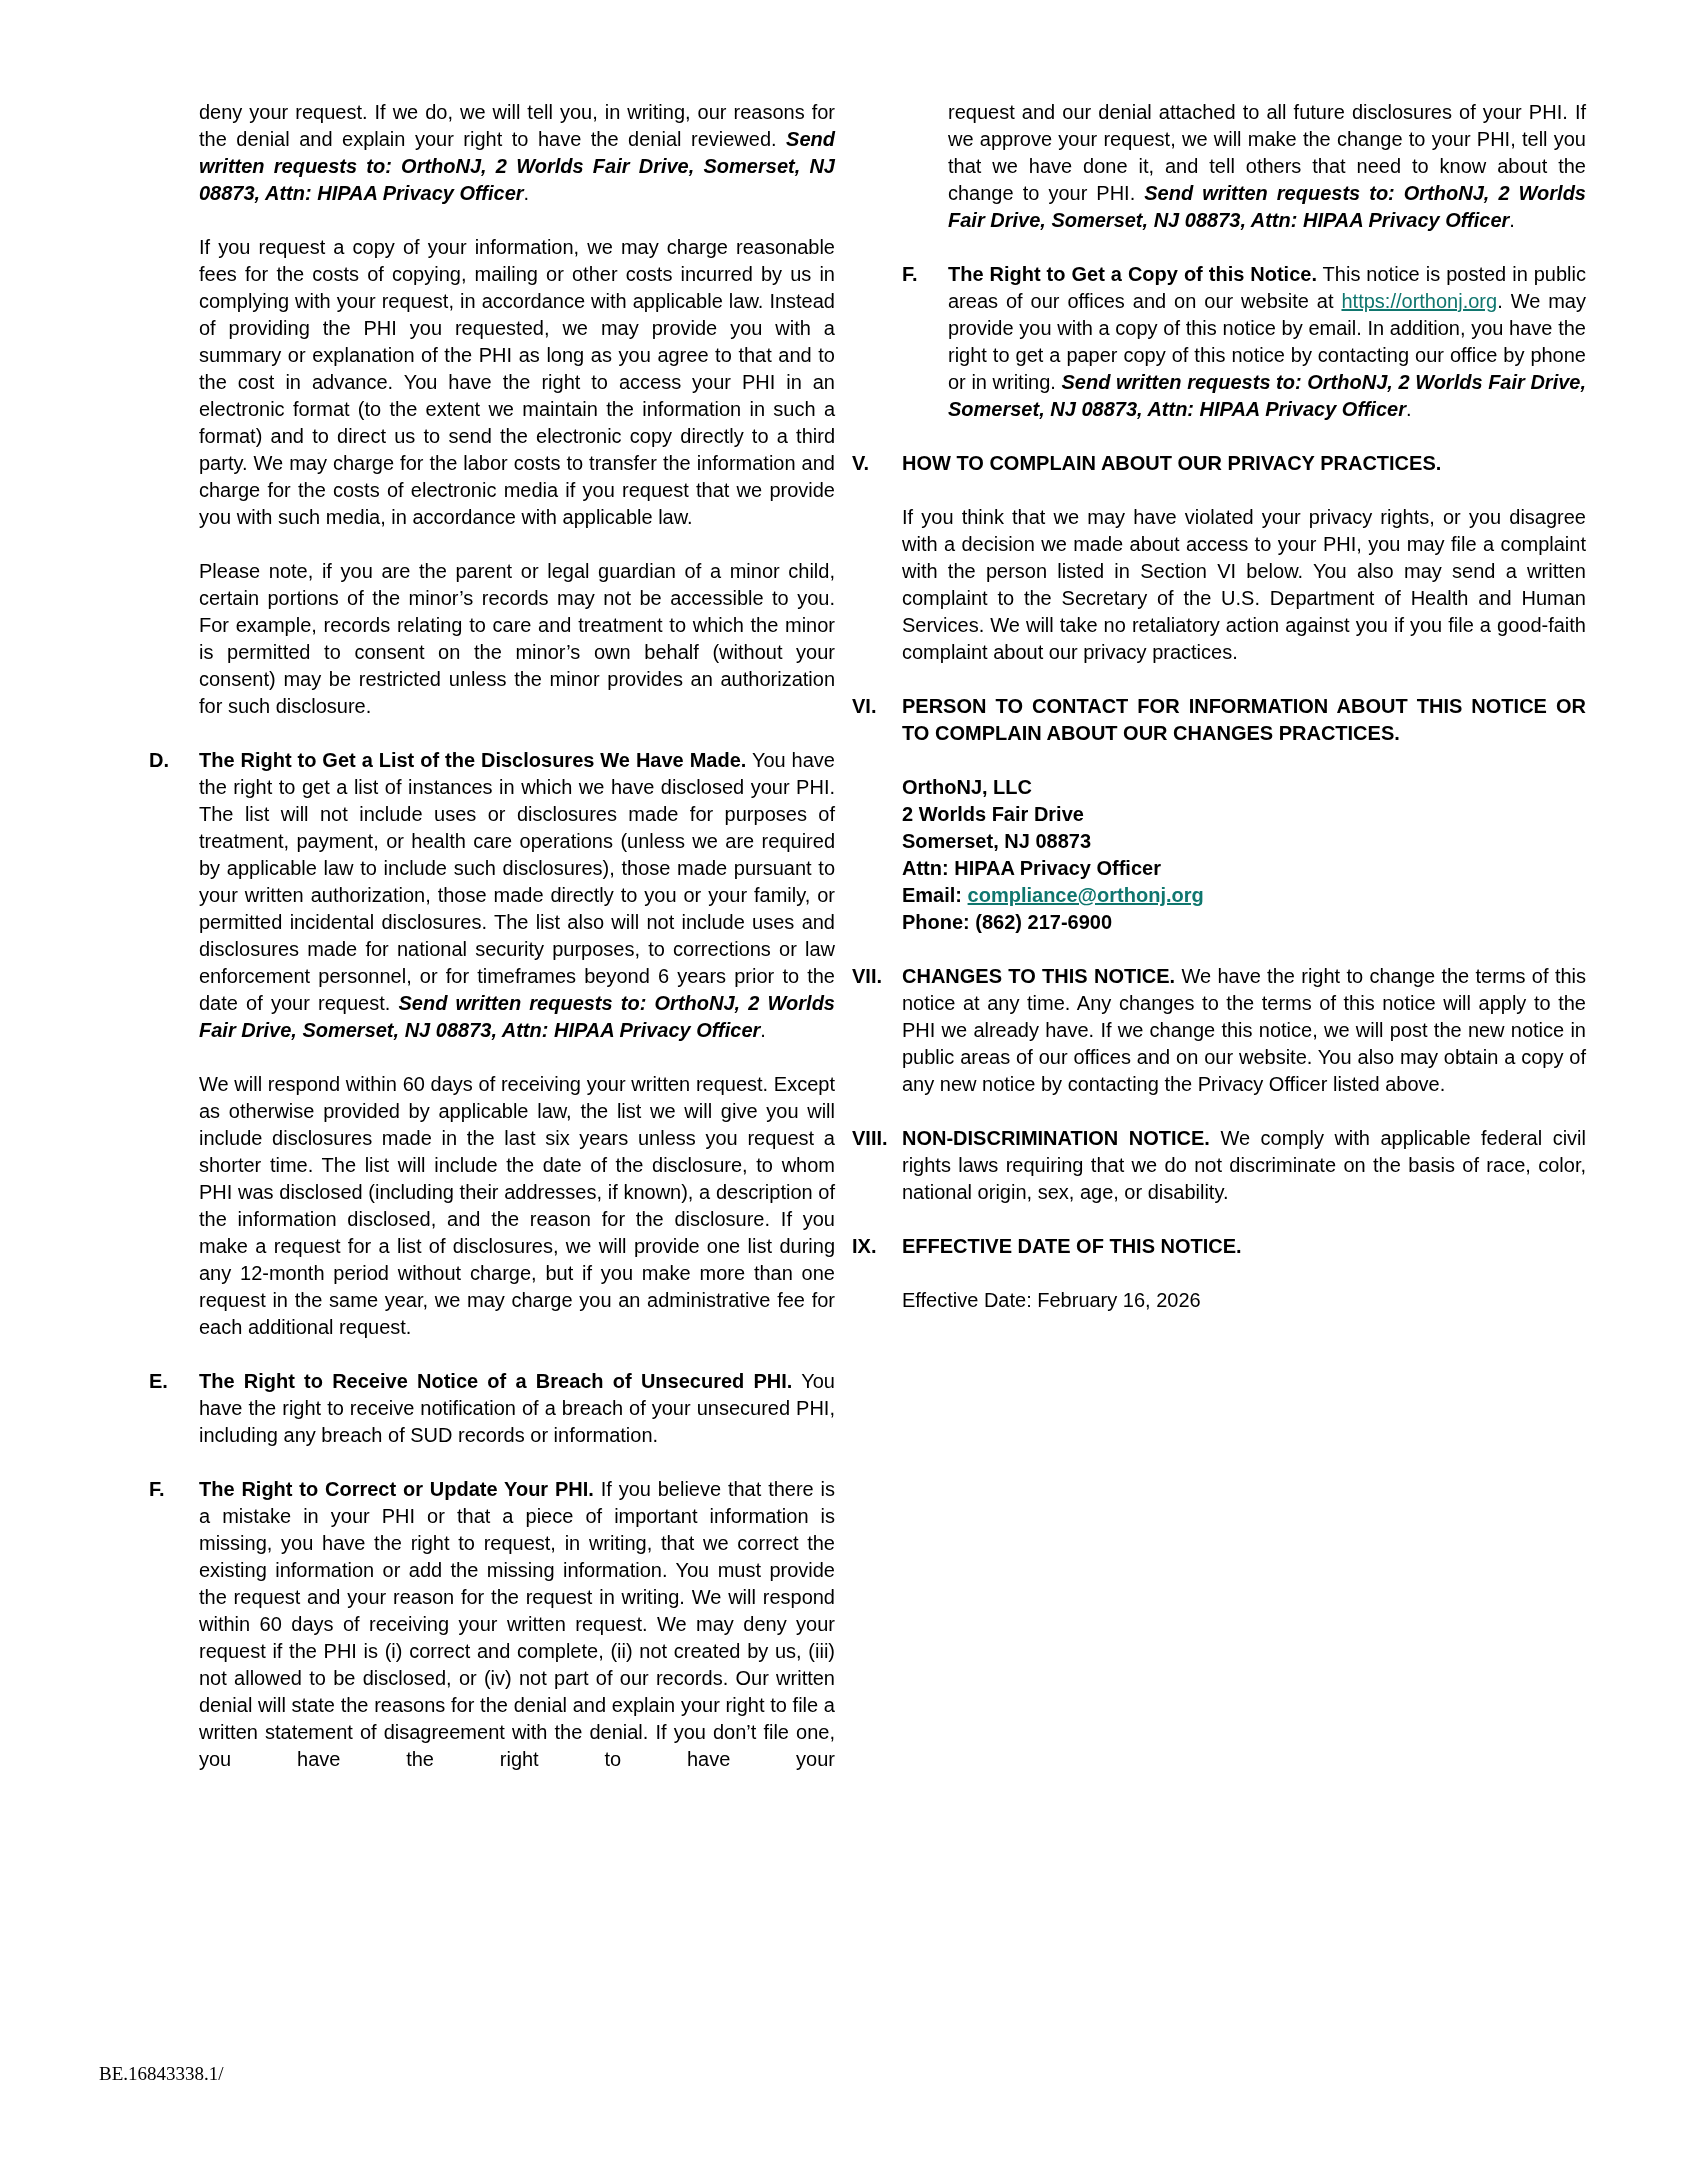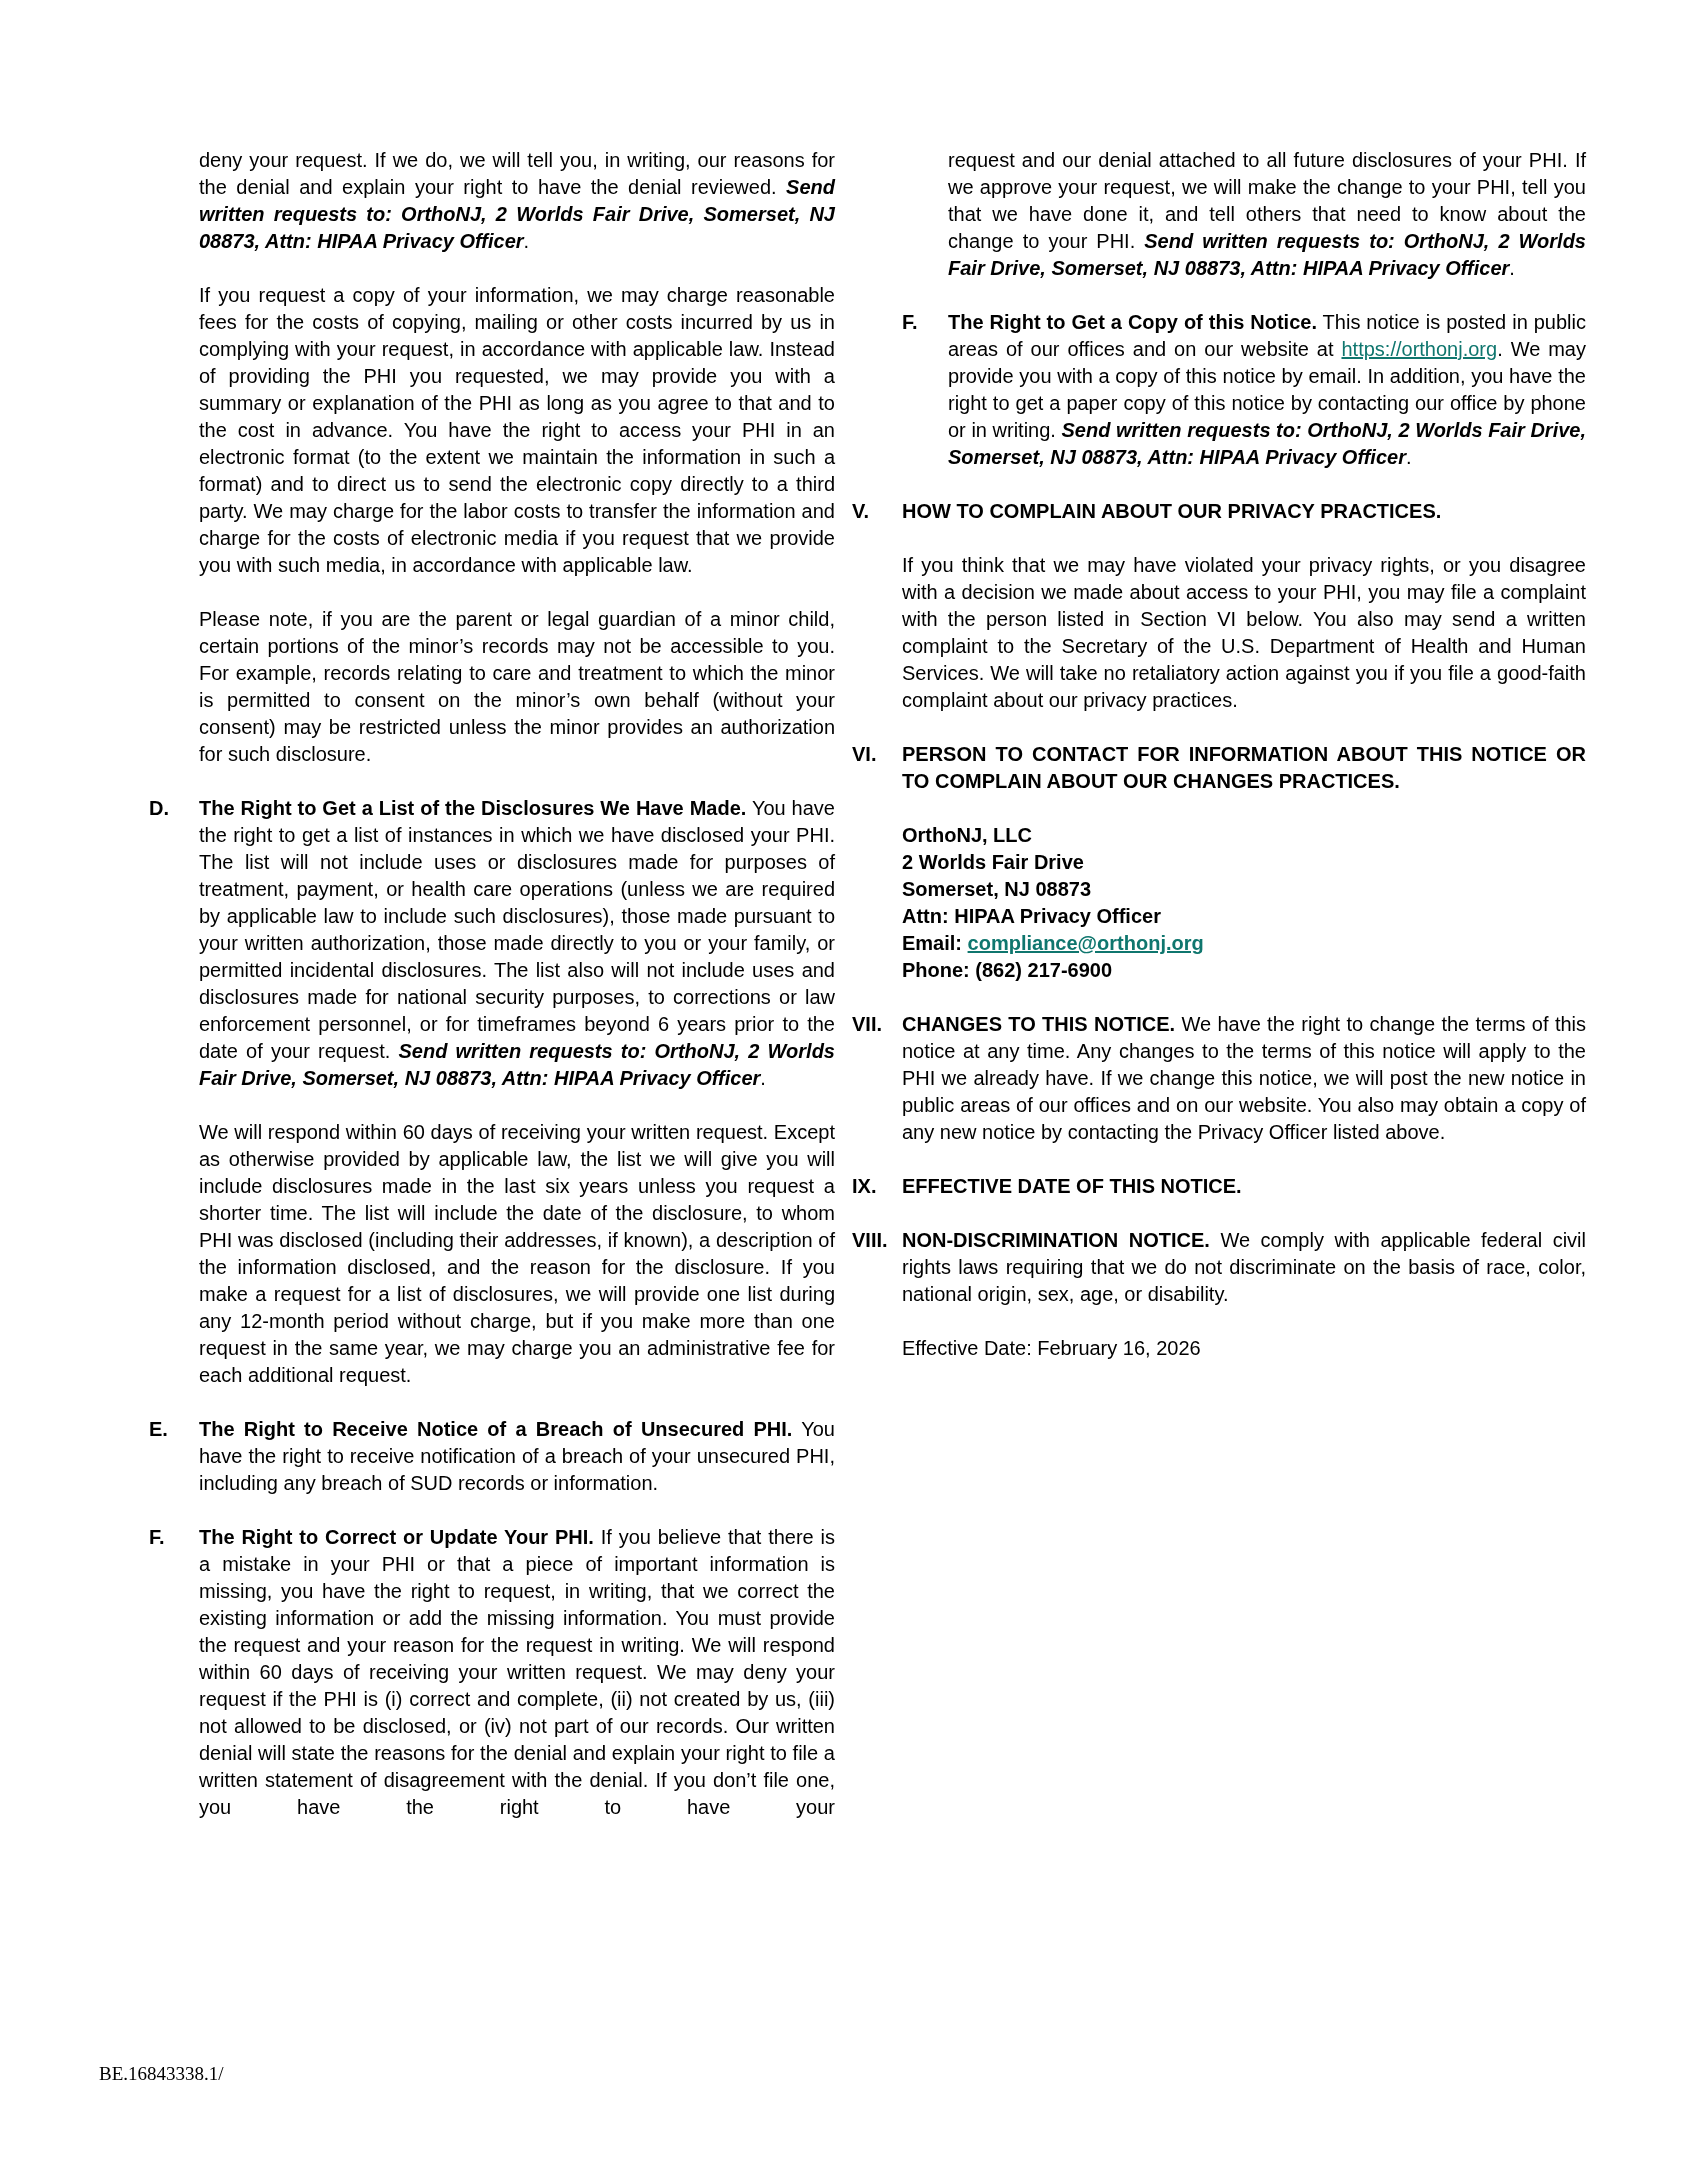--- a/index.html
+++ b/index.html
@@ -1,18 +1,18 @@
 <!DOCTYPE html>
 <html><head>
 <meta charset="utf-8">
 <style>
   html, body { margin: 0; padding: 0; background: #ffffff; }
   body { width: 1683px; height: 2178px; position: relative; overflow: hidden;
          font-family: "Liberation Sans", "DejaVu Sans", sans-serif; color: #000; }
-  .col { position: absolute; top: 99px; font-size: 20px; line-height: 27px; margin-top: 48px; }
+  .col { position: absolute; top: 99px; font-size: 20px; line-height: 27px; }
   .col-left { left: 149px; width: 686px; }
   .col-right { left: 852px; width: 734px; }
   .para { text-align: justify; margin: 0 0 27px 0; }
   .item { position: relative; margin: 0 0 27px 0; text-align: justify; }
   .item .marker { position: absolute; left: 0; top: 0; font-weight: bold; }
   .item .body { display: block; text-align: justify; }
   .lettered { padding-left: 50px; }
   .right-lettered { padding-left: 96px; }
   .right-lettered .marker { left: 50px; }
   .sec { padding-left: 50px; }
@@ -80,25 +80,25 @@
     <div><span>Email: </span><a href="#">compliance@orthonj.org</a></div>
     <div>Phone: (862) 217-6900</div>
   </div>
 
   <div class="item sec">
     <span class="marker">VII.</span>
     <span class="body"><span class="b">CHANGES TO THIS NOTICE.</span><span> We have the right to change the terms of this notice at any time. Any changes to the terms of this notice will apply to the PHI we already have. If we change this notice, we will post the new notice in public areas of our offices and on our website. You also may obtain a copy of any new notice by contacting the Privacy Officer listed above.</span></span>
   </div>
 
   <div class="item sec">
-    <span class="marker">IX.</span>
-    <span class="body b">EFFECTIVE DATE OF THIS NOTICE.</span>
+    <span class="marker">VIII.</span>
+    <span class="body"><span class="b">NON-DISCRIMINATION NOTICE.</span><span> We comply with applicable federal civil rights laws requiring that we do not discriminate on the basis of race, color, national origin, sex, age, or disability.</span></span>
   </div>
 
   <div class="item sec">
-    <span class="marker">VIII.</span>
-    <span class="body"><span class="b">NON-DISCRIMINATION NOTICE.</span><span> We comply with applicable federal civil rights laws requiring that we do not discriminate on the basis of race, color, national origin, sex, age, or disability.</span></span>
+    <span class="marker">IX.</span>
+    <span class="body b">EFFECTIVE DATE OF THIS NOTICE.</span>
   </div>
   <p class="para sec">Effective Date: February 16, 2026</p>
 </div>
 
 <div class="footer">BE.16843338.1/</div>
 
 
 </body></html>

